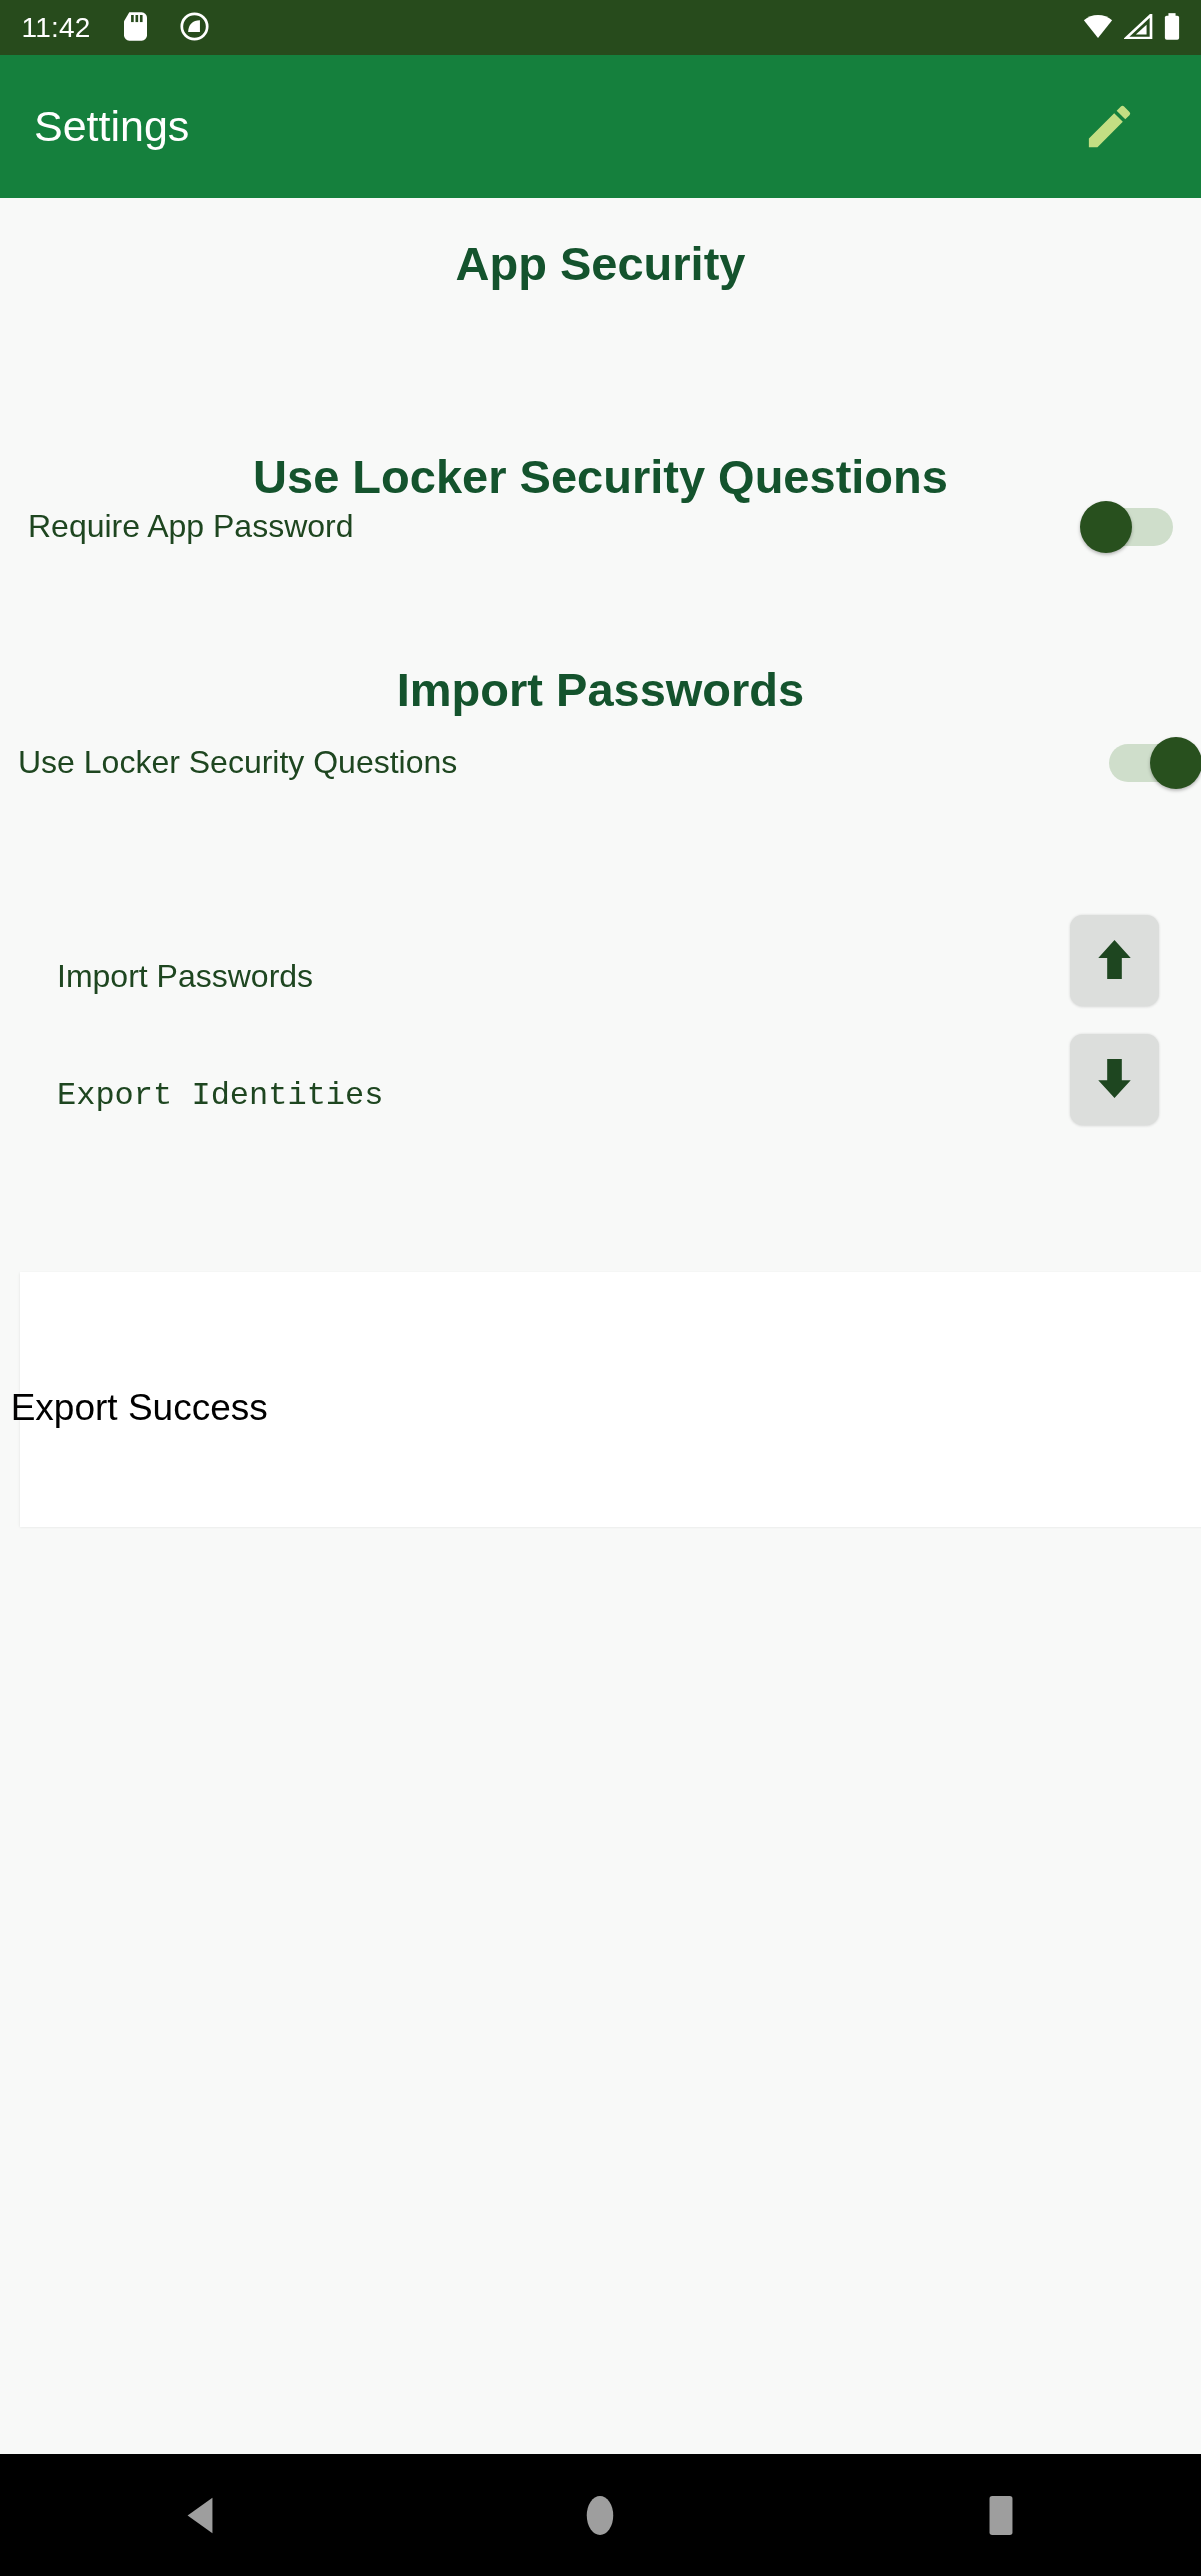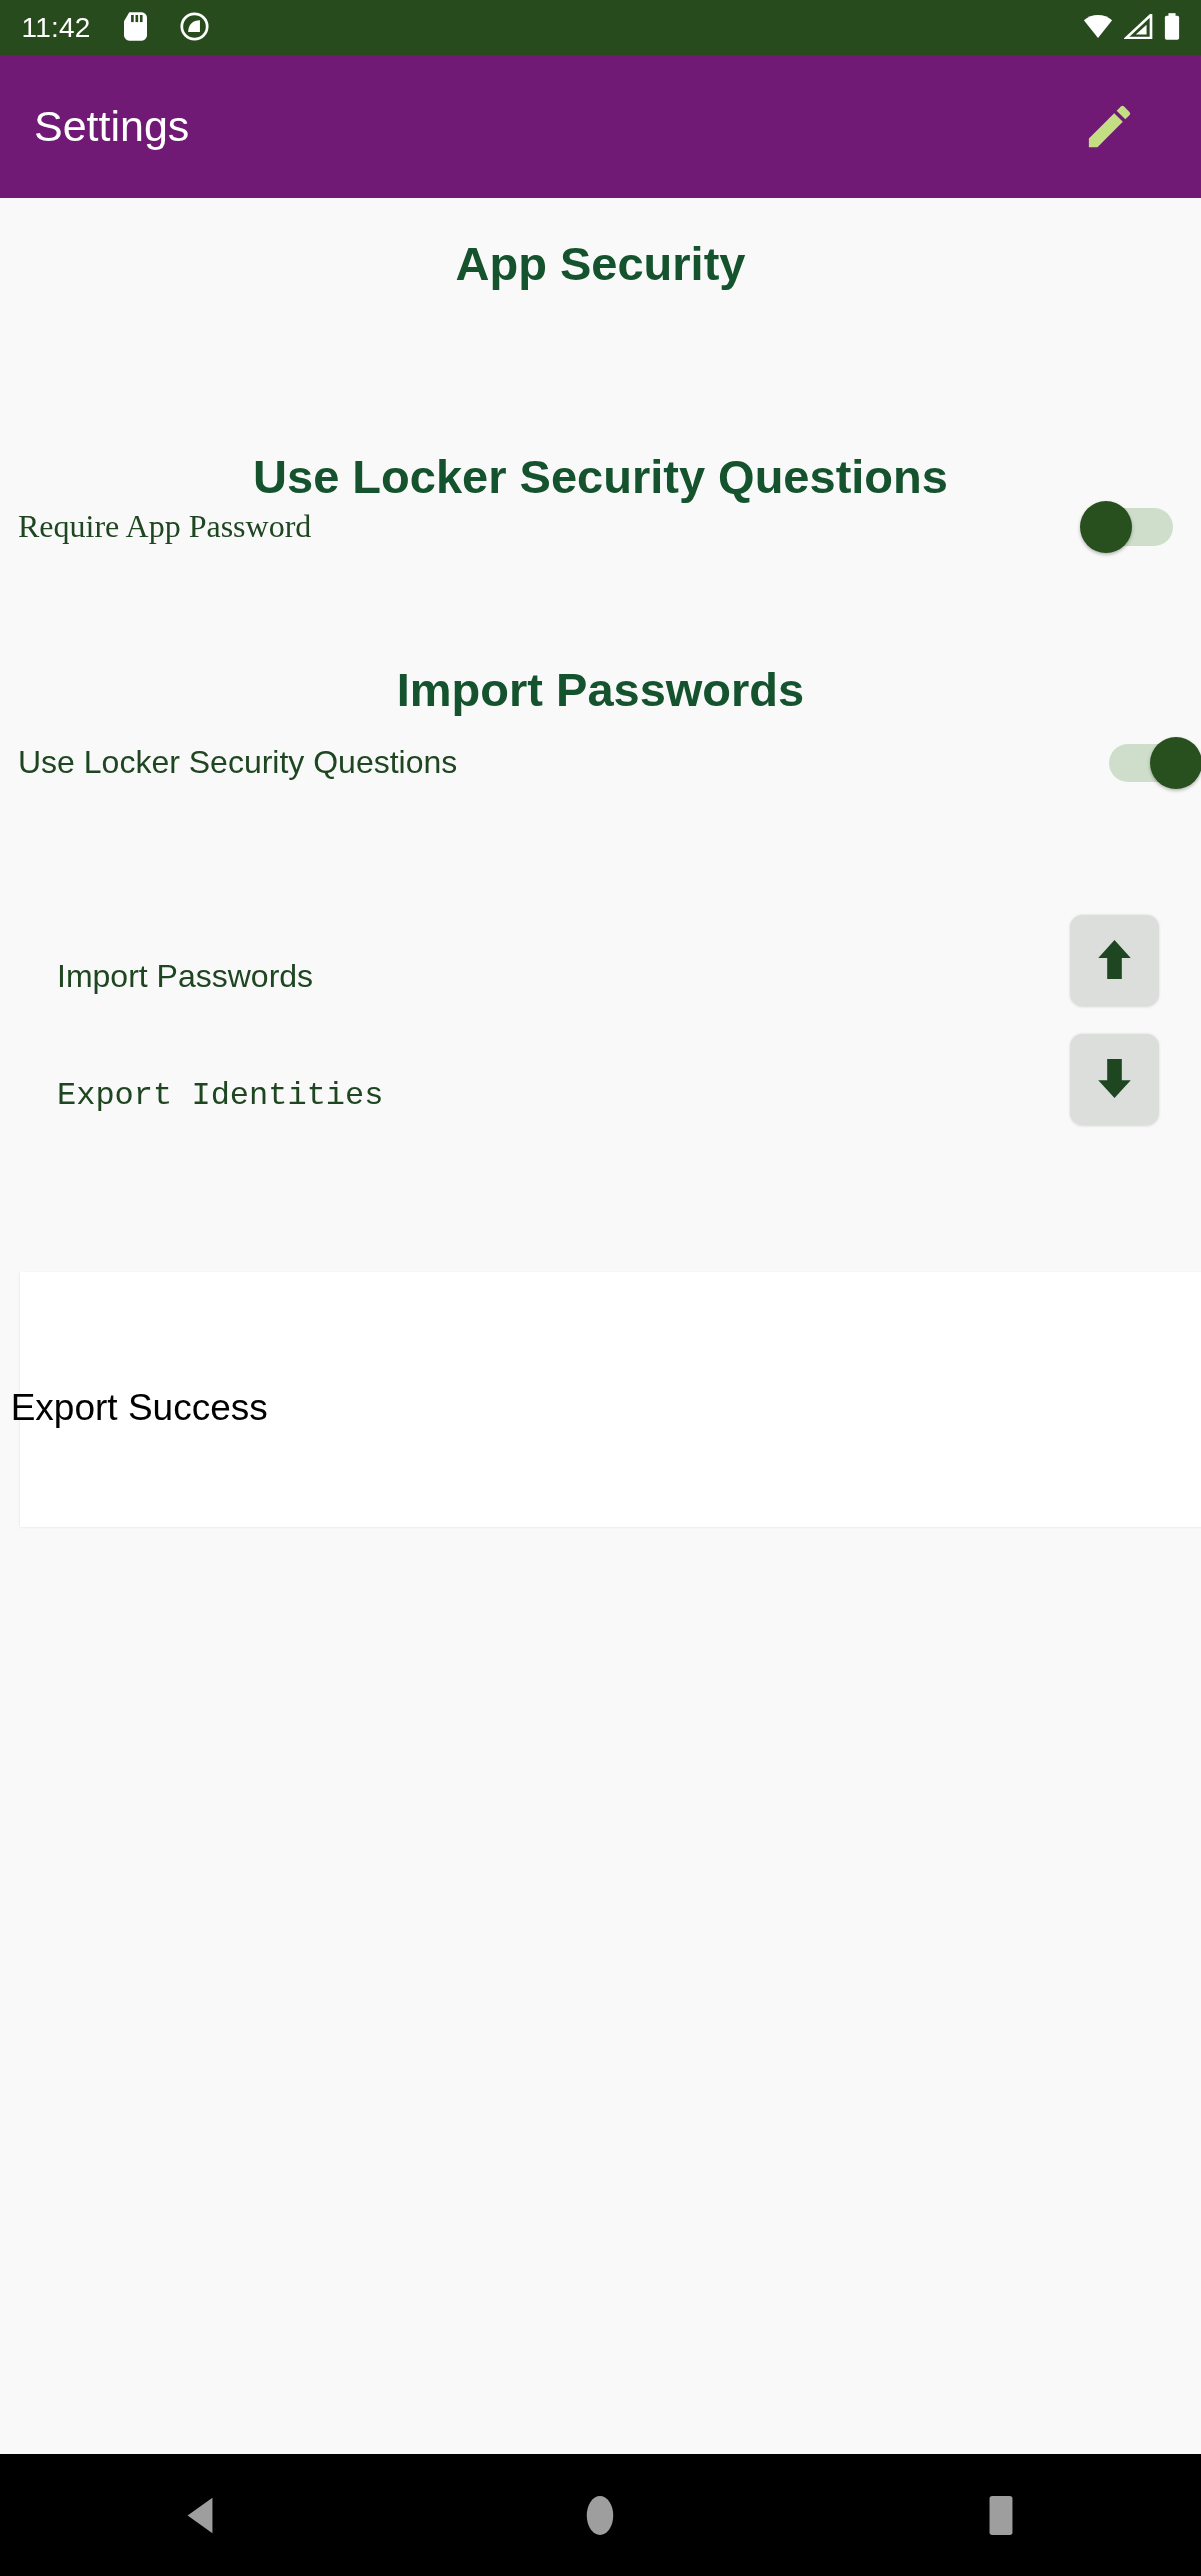--- a/index.html
+++ b/index.html
@@ -20,21 +20,21 @@
     padding:0 21.5px;
   }
   .status-left{ display:flex; align-items:center; gap:33px; }
   .status-right{ display:flex; align-items:center; gap:10.7px; }
   .clock{ color:#FFFFFF; font-size:28px; letter-spacing:0.2px; line-height:1; }
   .sb-ic{ display:block; }
 
   
   .app-bar{
     position:absolute; left:0; top:55px; width:1201px; height:143px;
-    background:#701a75;
+    background:#15803d;
     display:flex; align-items:center; justify-content:space-between;
     padding:0 54px 0 34px;
   }
   .app-title{ color:#FFFFFF; font-size:43px; font-weight:400; line-height:1; }
   .edit-btn{ width:75px; height:75px; display:flex; align-items:center; justify-content:center; }
 
   
   .content{ position:absolute; left:0; top:199px; width:1201px; height:2256px; background:#F8F9F8; }
 
   .section-title{
@@ -42,21 +42,21 @@
     font-size:47px; line-height:1;
   }
   .st-1{ position:absolute; left:0; top:41px;  width:1201px; }
   .st-2{ position:absolute; left:0; top:254px; width:1201px; }
   .st-3{ position:absolute; left:0; top:467px; width:1201px; }
   .st-4{ position:absolute; left:0; top:988px; width:1201px; font-size:34px; font-weight:400; }
 
   .row{ position:absolute; display:flex; align-items:center; width:1201px; }
   .row-label{ color:#1E4620; font-size:32px; line-height:1; }
 
-  .row-require { left:0;  top:292px; height:70px; padding-left:18px;font-family:Liberation Serif, serif; }
+  .row-require { left:0;  top:292px; height:70px; padding-left:28px; }
   .row-locker  { left:0;  top:528px; height:70px; padding-left:18px; }
   .row-import  { left:0;  top:742px; height:70px; padding-left:57px; }
   .row-export  { left:0;  top:862px; height:70px; padding-left:57px;font-family:Liberation Mono, monospace; }
 
   
   .switch{ position:absolute; width:93px; height:52px; }
   .sw-track{
     position:absolute; top:7.2px; width:79px; height:38px; border-radius:19px;
     background:#CFDECB;
   }

